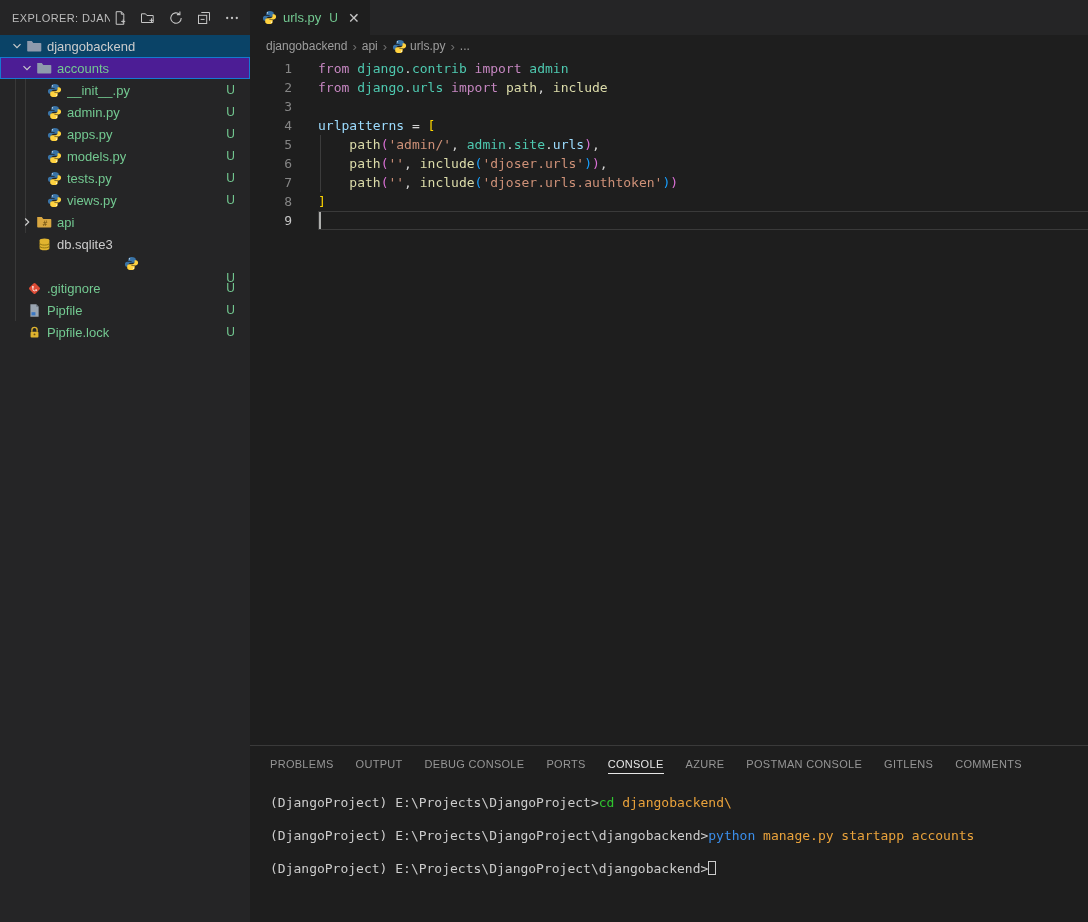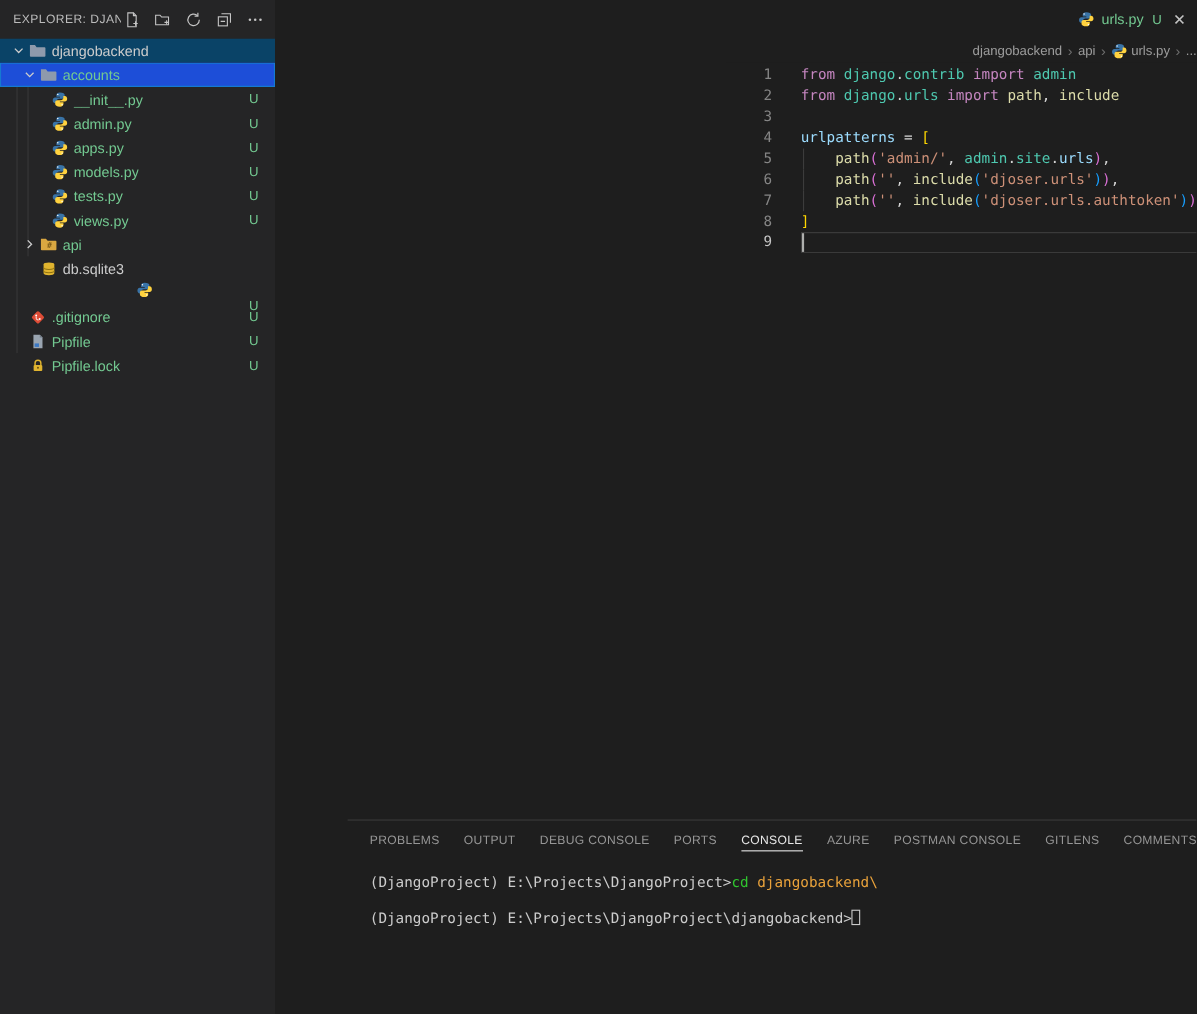--- a/index.html
+++ b/index.html
@@ -20,24 +20,24 @@
   .tree { position:relative; flex:1; overflow:hidden; }
   .trow { height:22px; display:flex; align-items:center; font-size:13px; cursor:pointer; position:relative; }
   .trow .chev { width:18px; flex:none; display:flex; align-items:center; justify-content:center; }
   .trow .ficon { width:16px; height:16px; flex:none; display:flex; align-items:center; justify-content:center; margin-right:5px; }
   .trow .lbl { white-space:nowrap; overflow:hidden; }
   .trow .badge { margin-left:auto; padding-right:15px; font-size:12px; color:#73c991; }
   .trow .dot { width:8px; height:8px; border-radius:50%; background:#6d9078; }
   .lbl-green { color:#73c991; }
   .lbl-default { color:#cccccc; }
   .row-selected { background:#0a4367; }
-  .row-focused { background:#1d4ed8; box-shadow:inset 0 0 0 1px #157ad1; }
+  .row-focused { background:#4c1d95; box-shadow:inset 0 0 0 1px #157ad1; }
   .iguide { position:absolute; width:1px; background:#383838; }
   
-  .main { flex:1; display:flex; flex-direction:column; min-width:0;align-items:flex-end; }
+  .main { flex:1; display:flex; flex-direction:column; min-width:0; }
   .tabbar { height:35px; flex:none; background:#252526; display:flex; }
   .tab { background:#1e1e1e; display:flex; align-items:center; padding:0 10px 0 12px; gap:6px; cursor:pointer; min-width:118px; }
   .tab .tlabel { font-size:13px; color:#73c991; }
   .tab .tbadge { font-size:12px; color:#73c991; margin-left:2px; }
   .tab .tclose { color:#c5c5c5; font-size:14px; margin-left:4px; cursor:pointer; line-height:1; }
   .breadcrumb { height:22px; flex:none; background:#1e1e1e; display:flex; align-items:center; padding-left:16px; font-size:12px; color:#9d9d9d; gap:5px; }
   .breadcrumb .sep { color:#6e6e6e; font-size:13px; }
   .breadcrumb .bc-item { cursor:pointer; display:flex; align-items:center; gap:4px; }
   
   .editor { flex:1; background:#1e1e1e; font-family:"DejaVu Sans Mono","Liberation Mono",monospace; font-size:13px; padding-top:2px; overflow:hidden; cursor:text; }
@@ -377,18 +377,19 @@
           <span class="ptab">DEBUG CONSOLE</span>
           <span class="ptab">PORTS</span>
           <span class="ptab active">CONSOLE</span>
           <span class="ptab">AZURE</span>
           <span class="ptab">POSTMAN CONSOLE</span>
           <span class="ptab">GITLENS</span>
           <span class="ptab">COMMENTS</span>
         </div>
       <div class="terminal">
           <div class="term-line"><span style="color: rgb(204, 204, 204); margin-top: 45px;">(DjangoProject) E:\Projects\DjangoProject&gt;</span><span style="color: rgb(48, 197, 47);">cd</span><span style="color: rgb(233, 162, 59);"> djangobackend\</span></div>
+          <div class="term-line"><span style="color: rgb(204, 204, 204);">(DjangoProject) E:\Projects\DjangoProject\djangobackend&gt;</span><span style="color: rgb(59, 142, 234);">python</span><span style="color: rgb(233, 162, 59);"> manage.py startapp accounts</span></div>
           <div class="term-line"><span style="color: rgb(204, 204, 204);">(DjangoProject) E:\Projects\DjangoProject\djangobackend&gt;</span><span class="term-cursor"></span></div>
         </div>
     </div>
 
   </div>
 </div>
 
 </body></html>

